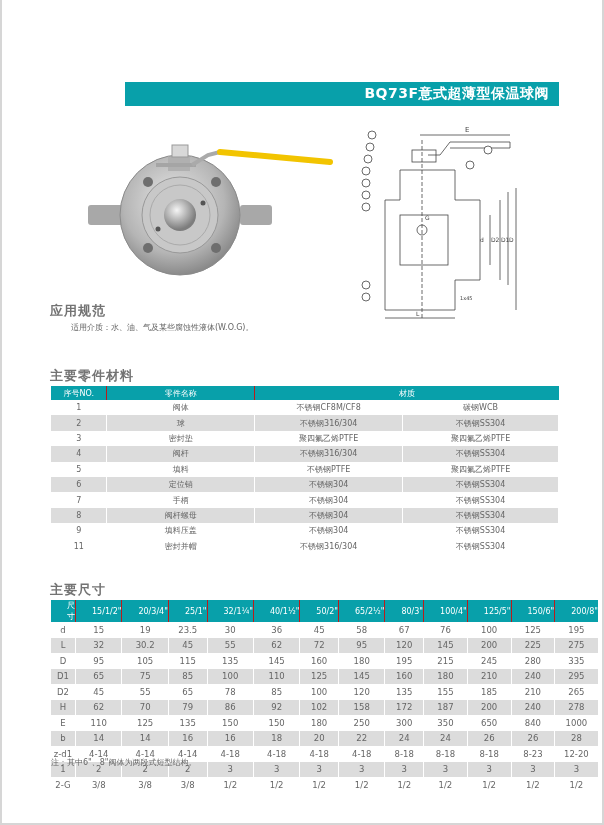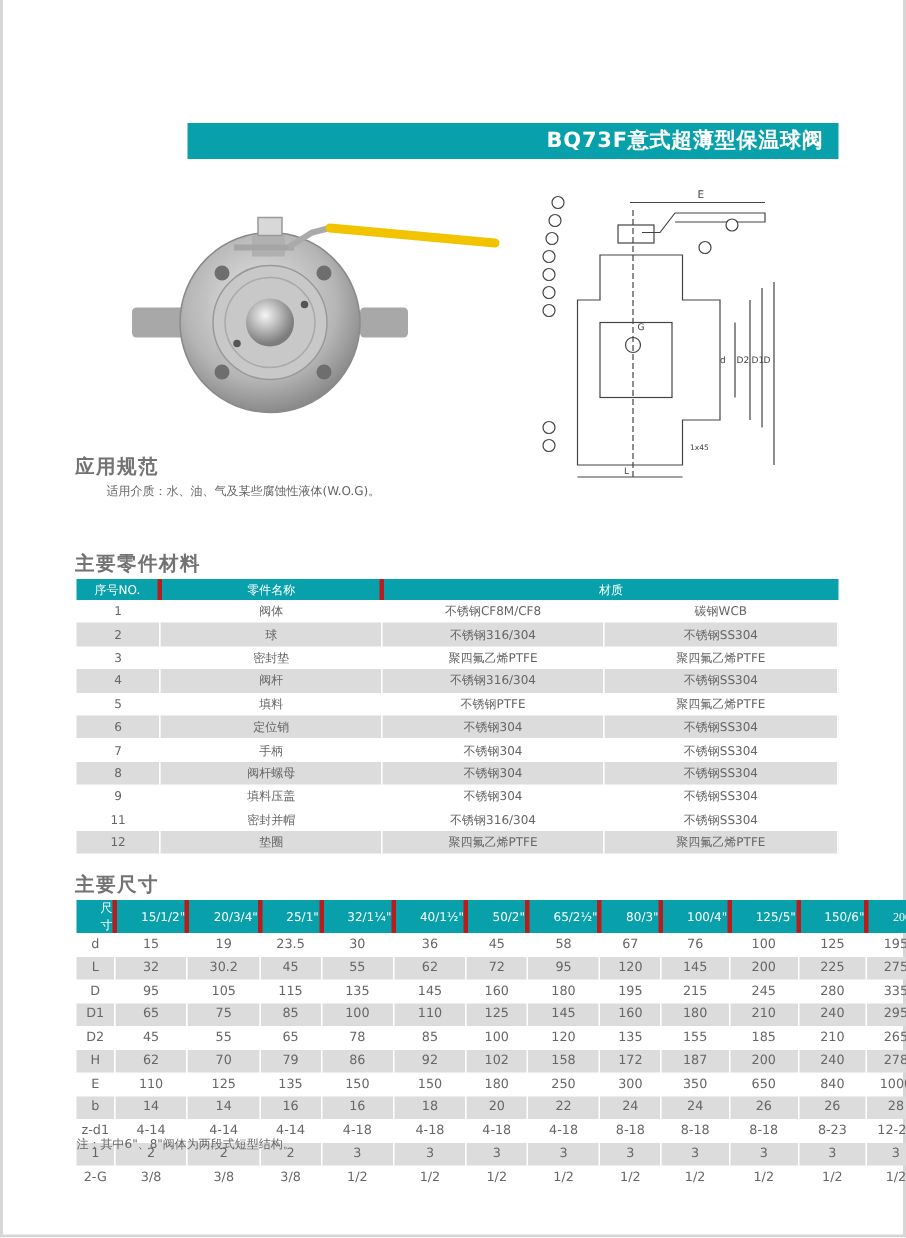--- a/index.html
+++ b/index.html
@@ -12,22 +12,22 @@
   
   .photo { position: absolute; left: 80px; top: 135px; width: 260px; height: 160px; }
   
   .drawing { position: absolute; left: 360px; top: 120px; width: 160px; height: 200px; }
 
   .section-title { position: absolute; left: 50px; font-size: 13px; font-weight: bold; color: #737373; letter-spacing: 1px; }
   .spec-lines { position: absolute; left: 71px; top: 321px; font-size: 8px; color: #666; line-height: 13px; }
 
   table { border-collapse: collapse; position: absolute; left: 51px; font-size: 8px; color: #666; }
   table td, table th { text-align: center; font-weight: normal; height: 15.4px; padding: 0; }
-  table th { background: #08a0aa; color: #fff; height: 14px; border-right: 3px solid #b91c1c; }
-  table th:last-child { border-right: none; font-family: Liberation Serif, serif; }
+  table th { background: #08a0aa; color: #fff; height: 14px; border-right: 1px solid #b91c1c; }
+  table th:last-child { border-right: none; }
   table tr.alt td { background: #dcdcdc; }
   table td { border-right: 1px solid #fff; }
 
   .mat-table { top: 386px; width: 508px; }
   .dim-table { top: 600px; width: 508px; font-size: 8.5px; }
   .dim-table th { font-size: 8px; height: 14px; padding-left: 16px; }
   .dim-table td { height: 15.5px; }
   .note { position: absolute; left: 51px; top: 757px; font-size: 8px; color: #666; }
 </style>
 </head>
@@ -185,26 +185,20 @@
         <td>填料压盖</td>
         <td>不锈钢304</td>
         <td>不锈钢SS304</td>
       </tr>
       <tr>
         <td>11</td>
         <td>密封并帽</td>
         <td>不锈钢316/304</td>
         <td>不锈钢SS304</td>
       </tr>
-      <tr class="alt">
-        <td>12</td>
-        <td>垫圈</td>
-        <td>聚四氟乙烯PTFE</td>
-        <td>聚四氟乙烯PTFE</td>
-      </tr>
     </tbody>
 </table>
 
 <div class="section-title" style="top:581px;text-align:right;">主要尺寸</div>
 <table class="dim-table">
   <thead>
       <tr id="dim-head">
         <th>尺寸</th>
         <th>15/1/2"</th>
         <th>20/3/4"</th>

